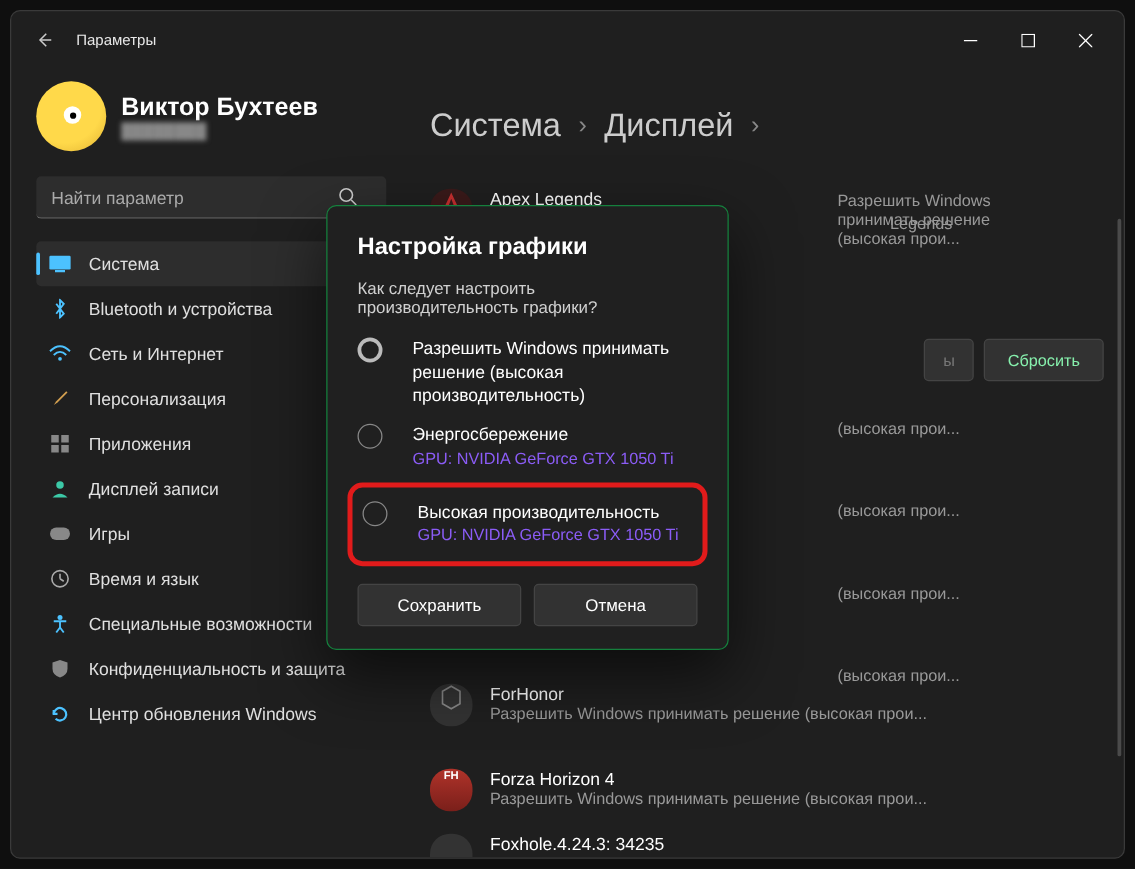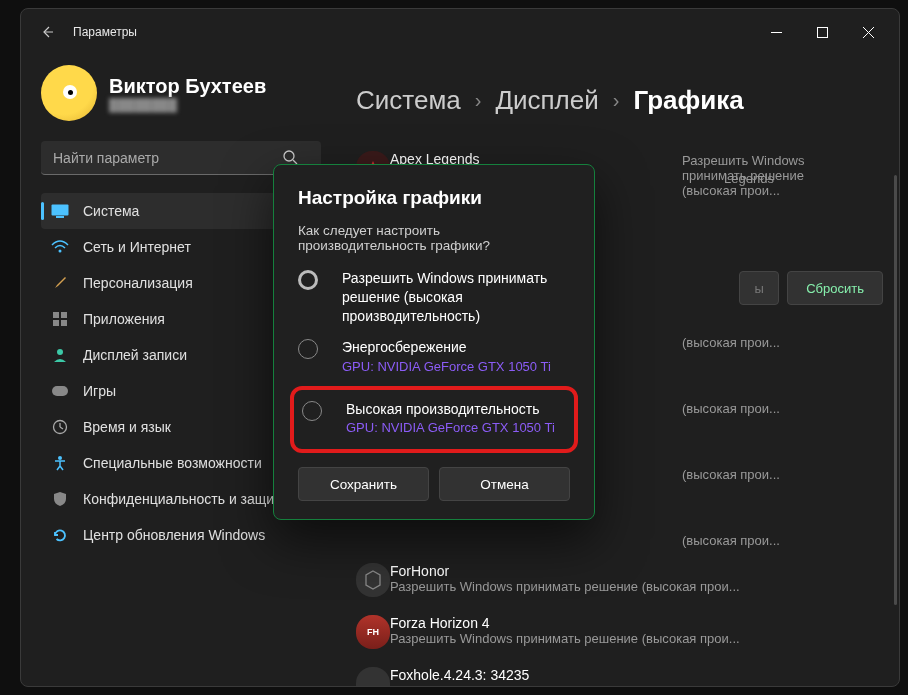--- a/index.html
+++ b/index.html
@@ -1,17 +1,17 @@
 <!DOCTYPE html>
 <html><head>
 <meta charset="utf-8">
 <style>
   * { margin:0; padding:0; box-sizing:border-box; font-family:"Segoe UI",Arial,sans-serif; }
   body { background:#0f0f0f; width:908px; height:695px; overflow:hidden; color:#fff; position:relative; }
-  .window { position:absolute; top:8px; left:8px; right:8px; bottom:8px; background:#1f1f1f; border:1px solid #3a3a3a; border-radius:8px; overflow:hidden;margin-left:12px; }
+  .window { position:absolute; top:8px; left:8px; right:8px; bottom:8px; background:#1f1f1f; border:1px solid #3a3a3a; border-radius:8px; overflow:hidden; }
   .titlebar { height:46px; display:flex; align-items:center; padding:0 8px 0 14px; }
   .back-arrow { width:24px; height:24px; display:flex; align-items:center; justify-content:center; cursor:pointer; margin-right:14px; }
   .title { font-size:12px; color:#e8e8e8; }
   .winbtns { margin-left:auto; display:flex; }
   .winbtn { width:46px; height:32px; display:flex; align-items:center; justify-content:center; cursor:pointer; }
   .content { display:flex; height:calc(100% - 46px); }
   .sidebar { width:305px; padding:10px 8px 10px 20px; overflow:hidden; }
   .userrow { display:flex; align-items:center; gap:12px; margin-bottom:20px; }
   .avatar { width:56px; height:56px; border-radius:50%; background:radial-gradient(circle at 40% 35%,#ffd94a 0%,#ffd94a 60%,#e0b030 100%); display:flex; align-items:center; justify-content:center; position:relative; overflow:hidden; }
   .avatar::before{content:"";position:absolute;width:14px;height:14px;background:#fff;border-radius:50%;top:20px;left:22px;}
@@ -25,22 +25,22 @@
   .nav { list-style:none; }
   .nav li { display:flex; align-items:center; height:36px; padding:0 10px; border-radius:4px; cursor:pointer; font-size:14px; gap:14px; color:#e0e0e0; }
   .nav li.active { background:#2d2d2d; position:relative; }
   .nav li.active::before{content:"";position:absolute;left:0;top:9px;width:3px;height:18px;background:#4cc2ff;border-radius:2px;}
   .nav-icon { width:18px; height:18px; display:flex; align-items:center; justify-content:center; font-size:15px;}
   .main { flex:1; position:relative; padding:30px 10px 0 30px; overflow:hidden; }
   .crumbs { display:flex; align-items:center; gap:14px; margin-bottom:26px; }
   .crumbs span.c { font-size:26px; color:#ccc; cursor:pointer;}
   .crumbs span.c.last { color:#fff; font-weight:600;}
   .crumbs span.sep{color:#888; font-size:20px;}
-  .apptile { position:absolute; left:30px; width:510px; display:flex; align-items:flex-start; }
-  .appicon { width:34px; height:34px; background:#333; border-radius:16px; display:flex; align-items:center; justify-content:center; flex-shrink:0;}
+  .apptile { position:absolute; left:30px; width:510px; display:flex; align-items:flex-start; gap:14px; }
+  .appicon { width:34px; height:34px; background:#333; border-radius:16px; display:flex; align-items:flex-start; justify-content:center; flex-shrink:0;}
   .appname { font-size:14px; color:#fff; }
   .appsub { font-size:13px; color:#999; }
   .rightbuttons { position:absolute; right:16px; top:260px; display:flex; gap:8px;}
   .btn2 { height:34px; padding:0 18px; background:#323232; border:1px solid #444; border-radius:4px; color:#86efac; font-size:13px; cursor:pointer; display:flex; align-items:center;}
   .dialog { position:absolute; top:155px; left:252px; width:322px; background:#202020; border:1px solid #15803d; border-radius:8px; box-shadow:0 20px 50px rgba(0,0,0,.6); padding:22px 24px 18px 24px; z-index:10;}
   .dialog h2 { font-size:19px; font-weight:600; margin-bottom:14px;}
   .dialog .q { font-size:13.5px; color:#d0d0d0; margin-bottom:16px;}
   .opt { display:flex; align-items:flex-start; gap:24px; margin-bottom:12px; cursor:pointer;}
   .radio { width:20px; height:20px; border:1.5px solid #888; border-radius:50%; flex-shrink:0; margin-top:1px; position:relative;}
   .radio.thick { border-width:3px; border-color:#bbb;}
@@ -105,20 +105,28 @@
             <span class="nav-icon">
               <svg width="18" height="14">
                 <rect x="0.5" y="0.5" width="17" height="11" rx="1" fill="#4cc2ff"></rect>
                 <rect x="5" y="12" width="8" height="2" fill="#4cc2ff"></rect>
               </svg>
             </span>
             <span>Система</span>
           </li>
         <li>
             <span class="nav-icon">
+              <svg width="12" height="16" viewBox="0 0 12 16">
+                <path d="M3 4 L9 12 L6 15 L6 1 L9 4 L3 12" stroke="#4cc2ff" stroke-width="1.5" fill="none"></path>
+              </svg>
+            </span>
+            <span>Bluetooth и устройства</span>
+          </li>
+        <li>
+            <span class="nav-icon">
               <svg width="18" height="14" viewBox="0 0 18 14">
                 <path d="M1 5 Q9 -3 17 5" stroke="#4cc2ff" fill="none" stroke-width="1.5"></path>
                 <path d="M4 8 Q9 3 14 8" stroke="#4cc2ff" fill="none" stroke-width="1.5"></path>
                 <circle cx="9" cy="11" r="1.5" fill="#4cc2ff"></circle>
               </svg>
             </span>
             <span>Сеть и Интернет</span>
           </li>
         <li>
             <span class="nav-icon">
@@ -194,21 +202,20 @@
           </li>
       </ul>
     </div>
 
     <div class="main">
       <div class="crumbs">
         <span class="c">Система</span>
         <span class="sep">›</span>
         <span class="c">Дисплей</span>
         <span class="sep">›</span>
-        <span class="c last">Графика</span>
       </div>
 
       <div class="apptile" style="top:96px">
         <div class="appicon" style="background:#3a1a1a">
             <svg width="20" height="20" viewBox="0 0 20 20">
               <path d="M10 3 L4 16 L7 16 L10 8 L13 16 L16 16 Z" fill="#c93030"></path>
             </svg>
           </div>
         <div>
           <div class="appname">Apex Legends</div>
@@ -227,21 +234,21 @@
       <div class="apptile" style="top:346px;left:356px;width:190px">
           <div class="appsub">(высокая прои...</div>
         </div>
       <div class="apptile" style="top:412px;left:356px;width:190px">
           <div class="appsub">(высокая прои...</div>
         </div>
       <div class="apptile" style="top:478px;left:356px;width:190px">
           <div class="appsub">(высокая прои...</div>
         </div>
 
-      <div class="apptile" style="top:508px">
+      <div class="apptile" style="top:492px">
         <div class="appicon">
             <svg width="22" height="22" viewBox="0 0 22 22">
               <path d="M11 2 L18 6 L18 16 L11 20 L4 16 L4 6 Z" stroke="#888" fill="none" stroke-width="1.3"></path>
             </svg>
           </div>
         <div>
             <div class="appname">ForHonor</div>
             <div class="appsub">Разрешить Windows принимать решение (высокая прои...</div>
           </div>
       </div>

